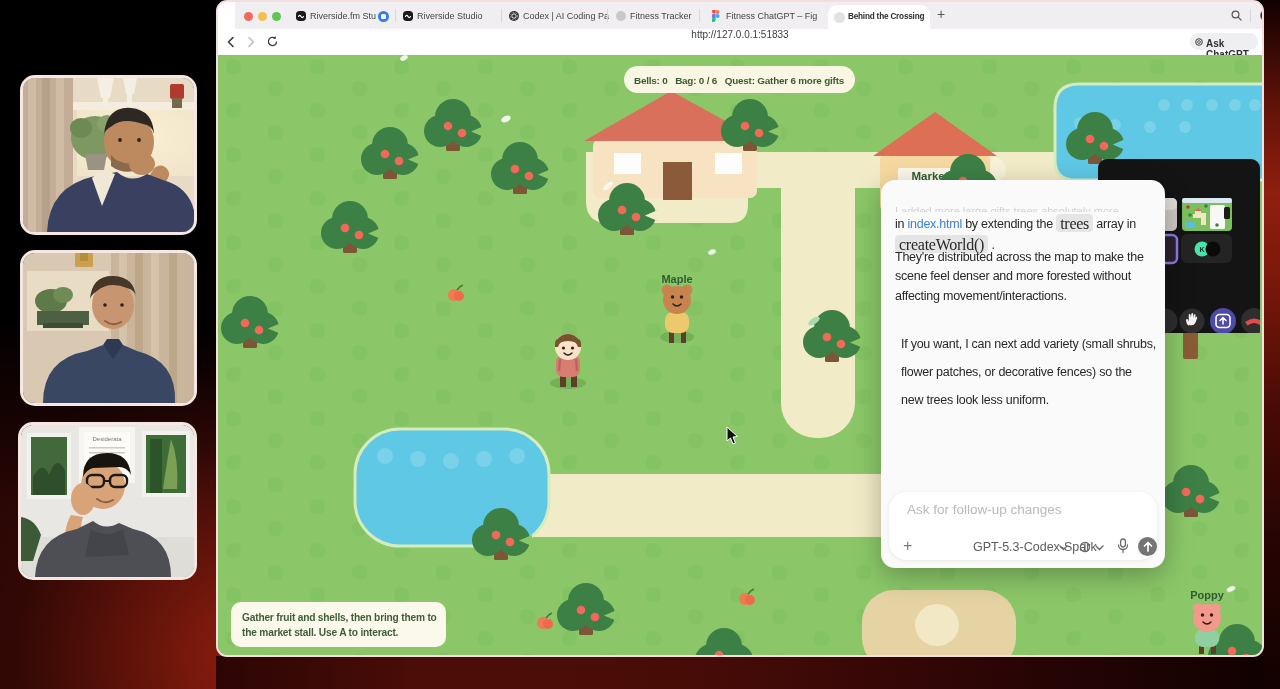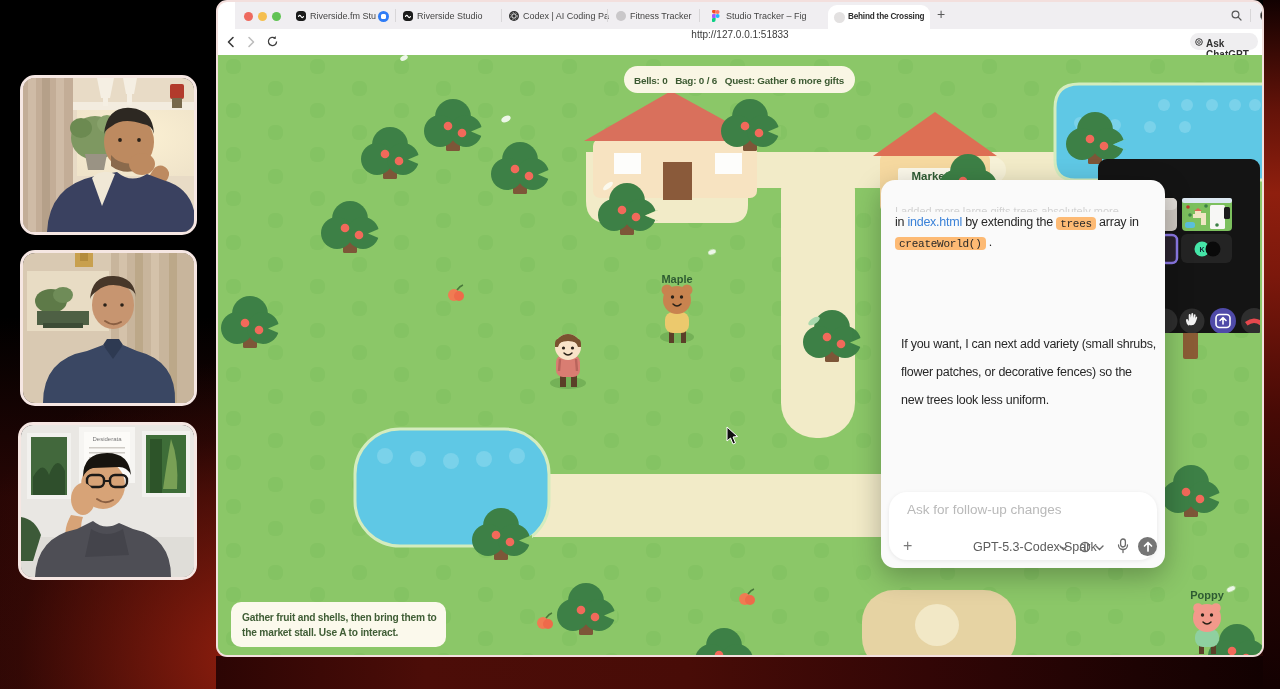--- a/index.html
+++ b/index.html
@@ -30,21 +30,21 @@
   .tabsep { position:absolute; top:7px; width:1px; height:13px; background:#d8d6d8; }
   .tabico { position:absolute; top:8.5px; width:10px; height:10px; border-radius:3px; }
   #activetab { position:absolute; left:593px; top:3px; width:102px; height:24px; background:#fff; border-radius:9px 9px 0 0; }
   #addrbar { position:absolute; left:0; top:27px; width:100%; height:26px; background:#fff; }
   #gamewrap { position:absolute; left:0; top:53px; width:1044px; height:602px; background:#8dc96b; }
   
   #chat { position:absolute; left:881px; top:180px; width:284px; height:388px; background:#fafafa;
     border-radius:14px; box-shadow:0 8px 28px rgba(0,0,0,.28); font-size:12.5px; color:#282828; }
   #chat .hdr { position:absolute; top:8px; left:0; width:278px; height:20px; text-align:center; color:#3c3c3c; white-space:nowrap; font-size:12.5px; letter-spacing:-0.3px; }
   .para { letter-spacing:-0.25px; }
-  code.chip { font-family:Liberation Mono, monospace; font-size:11px; background:#fdba74; border-radius:4px; padding:0.5px 4px; }
+  code.chip { font-family:Liberation Serif, serif; font-size:16px; background:#e5e5e5; border-radius:4px; padding:0.5px 4px; }
   
   #call { position:absolute; left:1098px; top:159px; width:162px; height:174px; background:#141414; border-radius:9px; }
 </style>
 </head>
 <body>
 <div id="bgred"></div>
 <div id="bgright"></div>
 <div id="bgbottom"></div>
 
 <div class="thumb" id="t1">
@@ -171,21 +171,21 @@
     <div style="position:absolute;left:381px;top:8.5px;width:10px;height:10px;border-radius:50%;background:#c9c7c9;"></div>
     <div class="tabtxt" style="left:395px;color:#454545;">Fitness Tracker</div>
     <div class="tabsep" style="left:464px;"></div>
     <svg style="position:absolute;left:477px;top:8px;" width="9" height="12" viewBox="0 0 9 12">
       <path d="M0 2 a2.5 2.5 0 0 1 2.5-2.5 h2 v5 h-2 A2.5 2.5 0 0 1 0 2z" fill="#f24e1e" transform="translate(0,0) scale(0.8)"></path>
       <circle cx="5.5" cy="2" r="2" fill="#ff7262"></circle>
       <path d="M1.6 4 h2 v4 h-2 a2 2 0 1 1 0 -4z" fill="#a259ff"></path>
       <circle cx="5.6" cy="6" r="2" fill="#1abcfe"></circle>
       <path d="M1.6 8 h2 v2 a2 2 0 1 1 -2 -2z" fill="#0acf83"></path>
     </svg>
-    <div class="tabtxt" style="left:491px;color:#454545;">Studio Tracker – Fig</div>
+    <div class="tabtxt" style="left:491px;color:#454545;">Fitness ChatGPT – Fig</div>
     <div id="activetab">
       <div style="position:absolute;left:6px;top:6.5px;width:11px;height:11px;border-radius:50%;background:#e3e1e1;"></div>
       <div style="position:absolute;left:20px;top:7px;font-weight:bold;color:#2c2c2c;font-size:8.2px;letter-spacing:-0.2px;white-space:nowrap;">Behind the Crossing</div>
     </div>
     <div style="position:absolute;left:702px;top:4px;font-size:14px;color:#5a5a5a;">+</div>
     <svg style="position:absolute;left:996px;top:8px;" width="11" height="11" viewBox="0 0 11 11">
       <circle cx="4.5" cy="4.5" r="3.4" fill="none" stroke="#5a5a5a" stroke-width="1.2"></circle>
       <path d="M7.2 7.2 L10 10" stroke="#5a5a5a" stroke-width="1.2" stroke-linecap="round"></path>
     </svg>
     <div class="tabsep" style="left:1015px;"></div>
@@ -409,20 +409,21 @@
     <rect x="118" y="155.5" width="14" height="13" rx="3.5" fill="none" stroke="#fff" stroke-width="1.6"></rect>
     <path d="M125 165 l0 -6 M122 161.5 l3 -3 3 3" stroke="#fff" stroke-width="1.6" fill="none" stroke-linecap="round" stroke-linejoin="round"></path>
     <circle cx="156" cy="162" r="13" fill="#2e2e2e"></circle>
     <path d="M147 163 q9 -7 18 0 l-2.5 3.5 q-6.5 -5 -13 0 z" fill="#e5484d"></path>
   </svg>
 </div>
 
 <div id="chat">
   <div style="position:absolute;left:14px;top:25px;width:244px;height:7px;color:#d2d2d2;font-size:11px;overflow:hidden;filter:blur(0.7px);">I added more large gifts trees absolutely more densely</div>
   <div class="para" style="position:absolute;left:14px;top:33px;width:270px;line-height:19.3px;white-space:nowrap;">in <span style="color:#3b82d8;">index.html</span> by extending the <code class="chip">trees</code> array in<br><code class="chip">createWorld()</code> .</div>
+  <div class="para" style="position:absolute;left:14px;top:68px;width:270px;line-height:19.3px;white-space:nowrap;">They're distributed across the map to make the<br>scene feel denser and more forested without<br>affecting movement/interactions.</div>
   <div class="para" style="position:absolute;left:20px;top:150px;width:270px;line-height:28px;white-space:nowrap;">If you want, I can next add variety (small shrubs,<br>flower patches, or decorative fences) so the<br>new trees look less uniform.</div>
 
 
   <div style="position:absolute;left:8px;top:312px;width:268px;height:68px;background:#fff;border-radius:18px;box-shadow:0 1px 4px rgba(0,0,0,.08);">
     <div style="position:absolute;left:18px;top:10px;color:#b9b9b9;font-size:13.5px;">Ask for follow-up changes</div>
     <div style="position:absolute;left:14px;top:45px;color:#7a7a7a;font-size:16px;">+</div>
     <div style="position:absolute;left:40px;top:48px;color:#5c5c5c;font-size:12.5px;margin-left:44px;">GPT-5.3-Codex-Spark</div>
     <svg style="position:absolute;left:170px;top:53px;" width="9" height="6" viewBox="0 0 9 6">
         <path d="M1 1 l3.5 3.5 L8 1" fill="none" stroke="#6a6a6a" stroke-width="1.4" stroke-linecap="round"></path>
       </svg>

